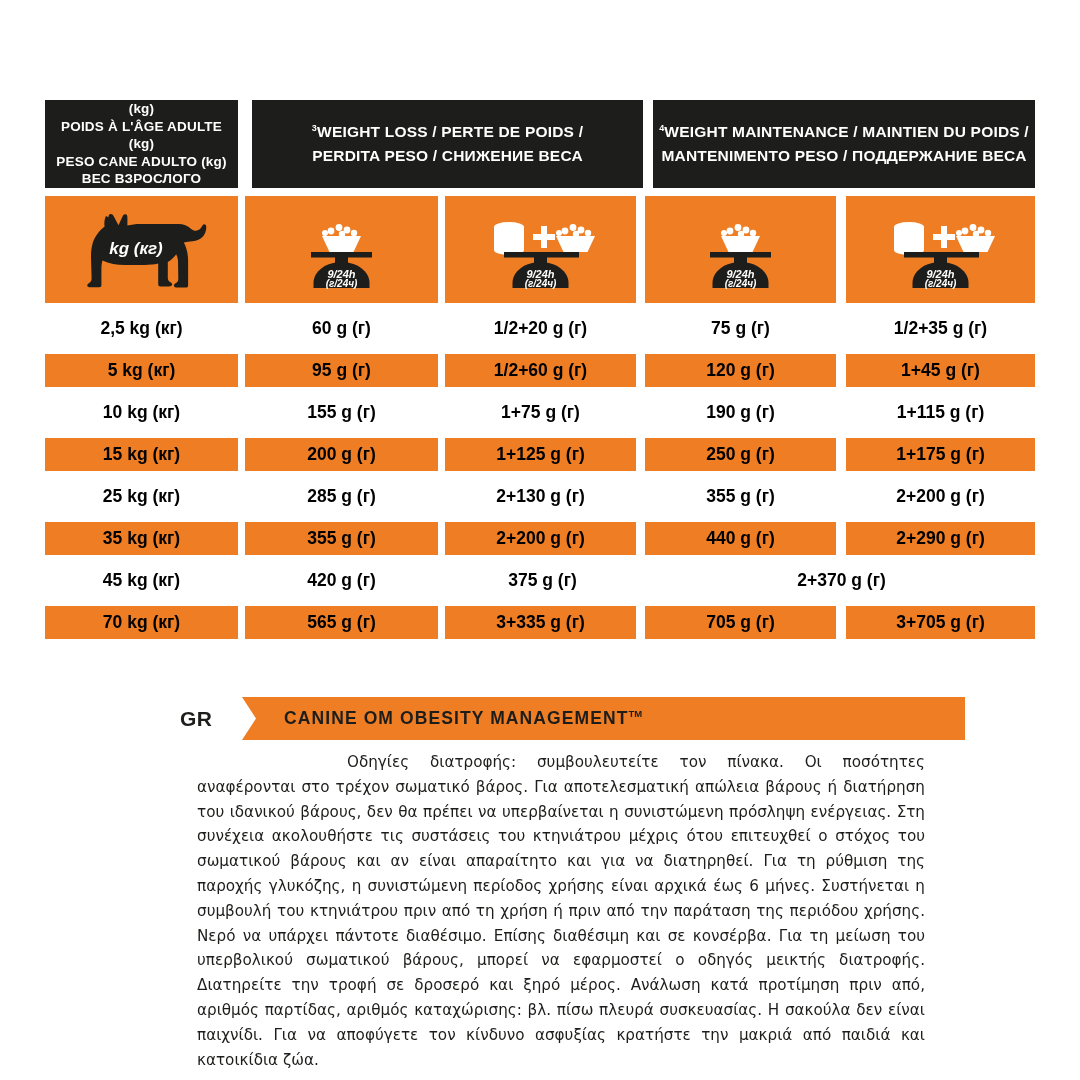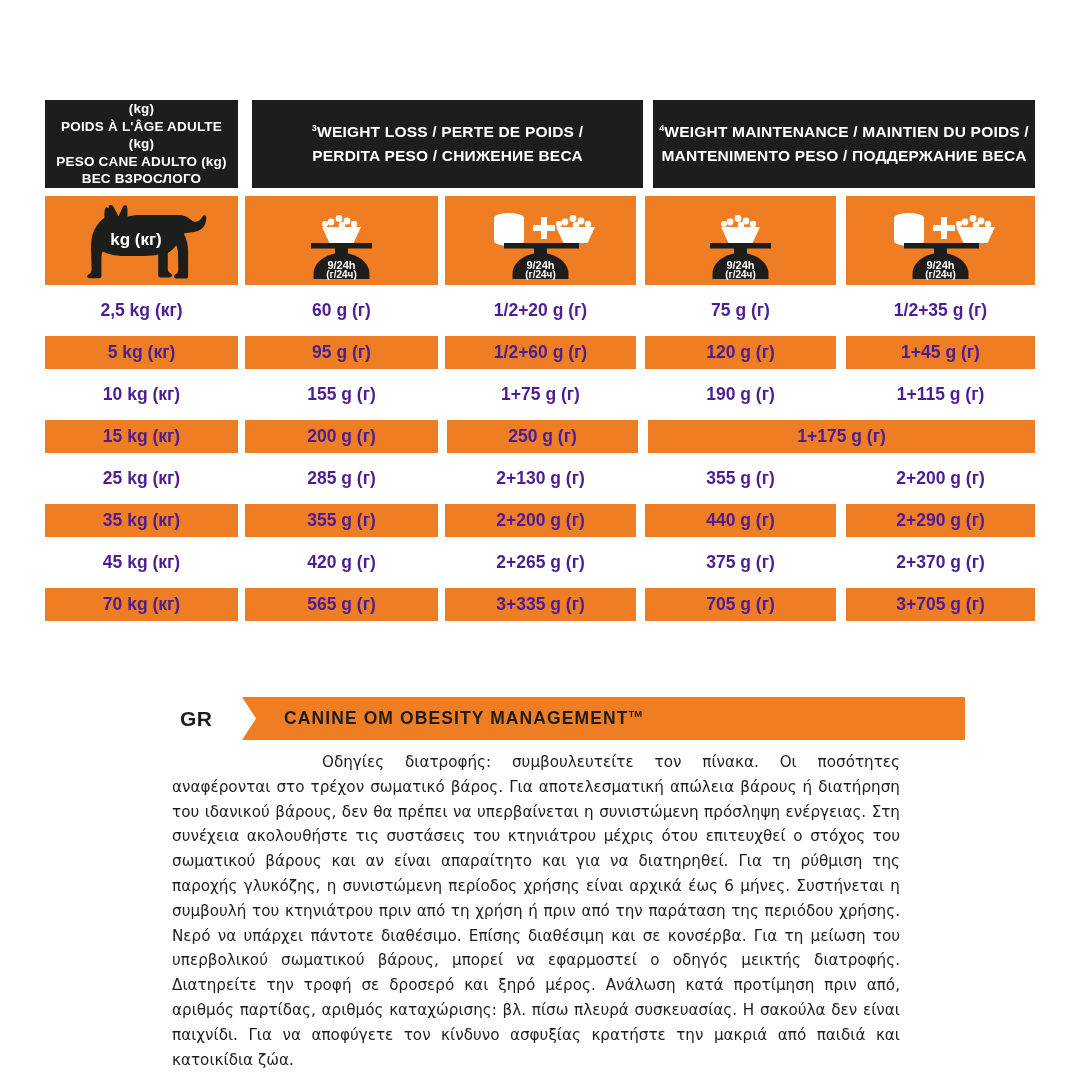--- a/index.html
+++ b/index.html
@@ -59,22 +59,23 @@
   }
   .hdr sup {
     font-size: 9px;
     vertical-align: super;
     line-height: 0;
   }
 
   
   .icon-row {
     display: flex;
-    height: 89px;
+    height: 107px;
     margin-top: 8px;
+    font-style: italic;
   }
   .icon-cell {
     background: #ee7d23;
     position: relative;
     box-sizing: border-box;
     display: flex;
     align-items: center;
     justify-content: center;
   }
   .icon-cell.c1 { flex: 0 0 193px; }
@@ -89,21 +90,21 @@
   .data-row {
     display: flex;
     height: 33px;
     margin-top: 9px;
   }
   .data-row.alt .cell { background: #ee7d23; }
   .cell {
     display: flex;
     align-items: center;
     justify-content: center;
-    color: #4c1d95;
+    color: #000000;
     font-weight: bold;
     font-size: 17.5px;
     box-sizing: border-box;
     background: transparent;
   }
   .cell.c1 { flex: 0 0 193px; }
   .cell.c2 { flex: 0 0 193px; margin-left: 7px; }
   .cell.c3 { flex: 0 0 191px; margin-left: 7px; }
   .cell.c4 { flex: 0 0 191px; margin-left: 9px; text-align: center; }
   .cell.c5 { flex: 1 1 auto;  margin-left: 10px; }
@@ -148,21 +149,21 @@
   .banner-title sup {
     font-size: 9.5px;
     vertical-align: super;
     line-height: 0;
     letter-spacing: 0;
     text-align: center;
   }
 
   #gr-body {
     position: absolute;
-    left: 172px;
+    left: 197px;
     top: 750px;
     width: 728px;
     font-family: "DejaVu Sans", sans-serif;
     font-size: 15.2px;
     line-height: 24.8px;
     color: #1d1d1b;
     text-align: justify;
     text-indent: 150px;
   }
 </style>
@@ -315,20 +316,21 @@
     <div class="cell c1">10 kg (кг)</div>
     <div class="cell c2">155 g (г)</div>
     <div class="cell c3">1+75 g (г)</div>
     <div class="cell c4">190 g (г)</div>
     <div class="cell c5">1+115 g (г)</div>
   </div>
 
   <div class="data-row alt">
     <div class="cell c1">15 kg (кг)</div>
     <div class="cell c2">200 g (г)</div>
+    <div class="cell c3">1+125 g (г)</div>
     <div class="cell c4">250 g (г)</div>
     <div class="cell c5">1+175 g (г)</div>
   </div>
 
   <div class="data-row">
     <div class="cell c1">25 kg (кг)</div>
     <div class="cell c2">285 g (г)</div>
     <div class="cell c3">2+130 g (г)</div>
     <div class="cell c4">355 g (г)</div>
     <div class="cell c5">2+200 g (г)</div>
@@ -338,21 +340,20 @@
     <div class="cell c1">35 kg (кг)</div>
     <div class="cell c2">355 g (г)</div>
     <div class="cell c3">2+200 g (г)</div>
     <div class="cell c4">440 g (г)</div>
     <div class="cell c5">2+290 g (г)</div>
   </div>
 
   <div class="data-row">
     <div class="cell c1">45 kg (кг)</div>
     <div class="cell c2">420 g (г)</div>
-    <div class="cell c3">2+265 g (г)</div>
     <div class="cell c4">375 g (г)</div>
     <div class="cell c5">2+370 g (г)</div>
   </div>
 
   <div class="data-row alt">
     <div class="cell c1">70 kg (кг)</div>
     <div class="cell c2">565 g (г)</div>
     <div class="cell c3">3+335 g (г)</div>
     <div class="cell c4">705 g (г)</div>
     <div class="cell c5">3+705 g (г)</div>

